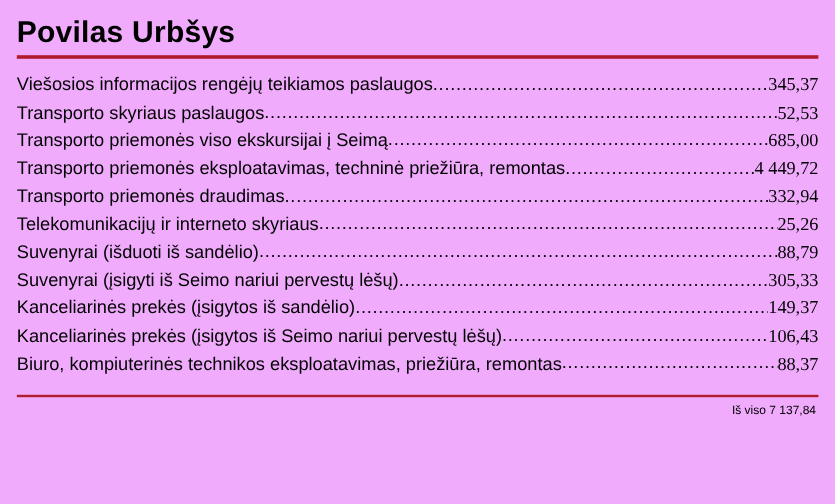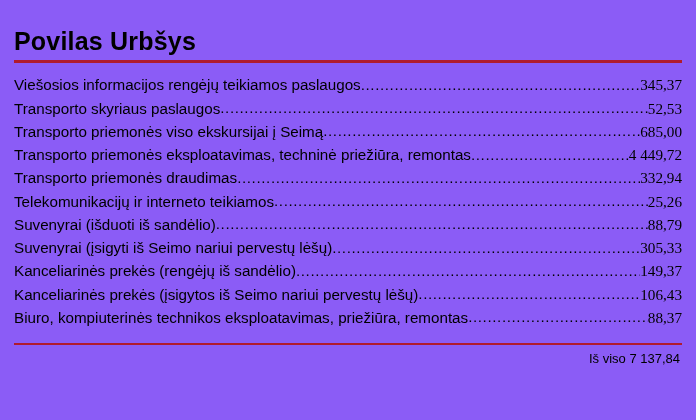--- a/index.html
+++ b/index.html
@@ -12,22 +12,22 @@
     background: #ffffff;
     font-family: "Liberation Sans", sans-serif;
     color: #000000;
     overflow: hidden;
   }
   .page {
     position: relative;
     width: 696px;
     height: 420px;
     box-sizing: border-box;
-    padding: 18px 14px;
-    background: #8b5cf6;
+    padding: 4px 14px;
+    background: #f0abfc;
   }
   .title {
     font-size: 25px;
     font-weight: bold;
     letter-spacing: 0.2px;
     padding-top: 10px;
     padding-bottom: 6px;
     line-height: 1.05;
   }
   .rule-top {
@@ -68,21 +68,21 @@
     font-family: Liberation Serif, serif;
   }
   .rule-bottom {
     height: 2px;
     background: #b01b2e;
     margin-top: 14px;
     margin-bottom: 6px;
   }
   .total {
     text-align: right;
-    font-size: 13px;
+    font-size: 10px;
     padding-right: 2px;
   }
 </style>
 </head>
 <body>
 
 <div class="page">
 
   <div class="title">Povilas Urbšys</div>
 
@@ -114,40 +114,40 @@
       <span class="value">4 449,72</span>
     </div>
 
     <div class="row">
       <span class="label">Transporto priemonės draudimas</span>
       <span class="leader"></span>
       <span class="value">332,94</span>
     </div>
 
     <div class="row">
-      <span class="label">Telekomunikacijų ir interneto teikiamos</span>
+      <span class="label">Telekomunikacijų ir interneto skyriaus</span>
       <span class="leader"></span>
       <span class="value">25,26</span>
     </div>
 
     <div class="row">
       <span class="label">Suvenyrai (išduoti iš sandėlio)</span>
       <span class="leader"></span>
       <span class="value">88,79</span>
     </div>
 
     <div class="row">
       <span class="label">Suvenyrai (įsigyti iš Seimo nariui pervestų lėšų)</span>
       <span class="leader"></span>
       <span class="value">305,33</span>
     </div>
 
 
     <div class="row">
-      <span class="label">Kanceliarinės prekės (rengėjų iš sandėlio)</span>
+      <span class="label">Kanceliarinės prekės (įsigytos iš sandėlio)</span>
       <span class="leader"></span>
       <span class="value">149,37</span>
     </div>
 
     <div class="row">
       <span class="label">Kanceliarinės prekės (įsigytos iš Seimo nariui pervestų lėšų)</span>
       <span class="leader"></span>
       <span class="value">106,43</span>
     </div>
 

